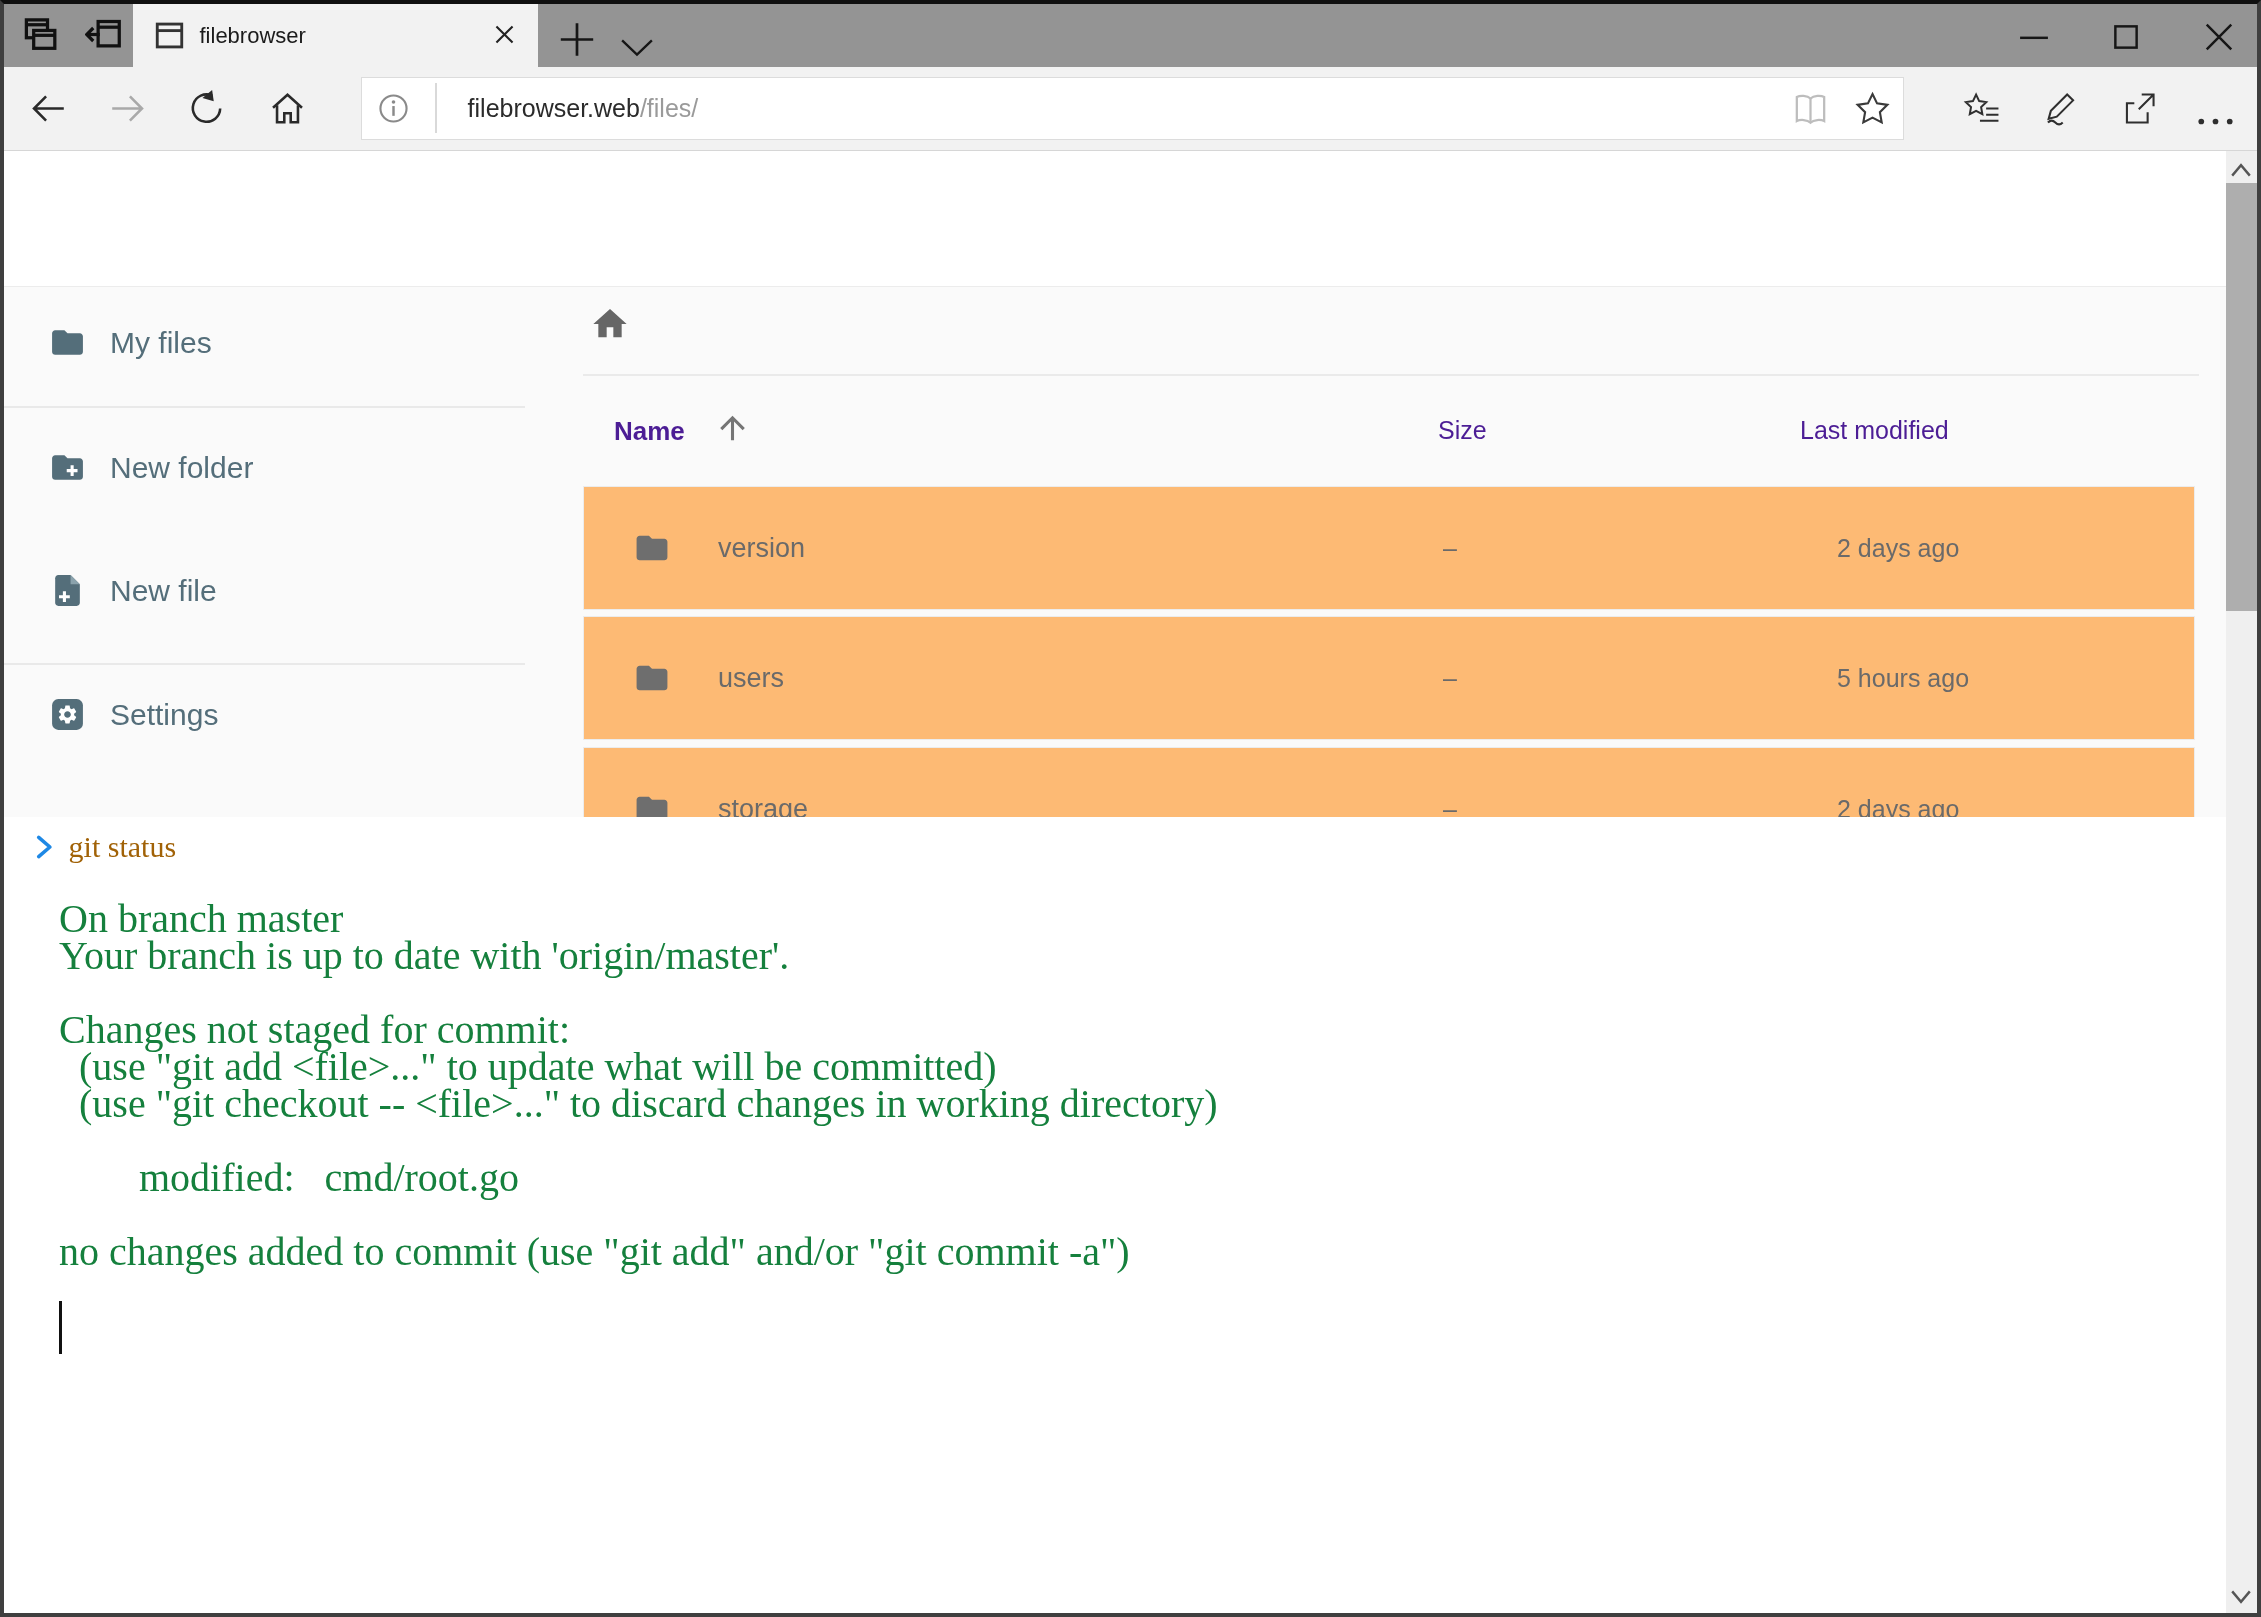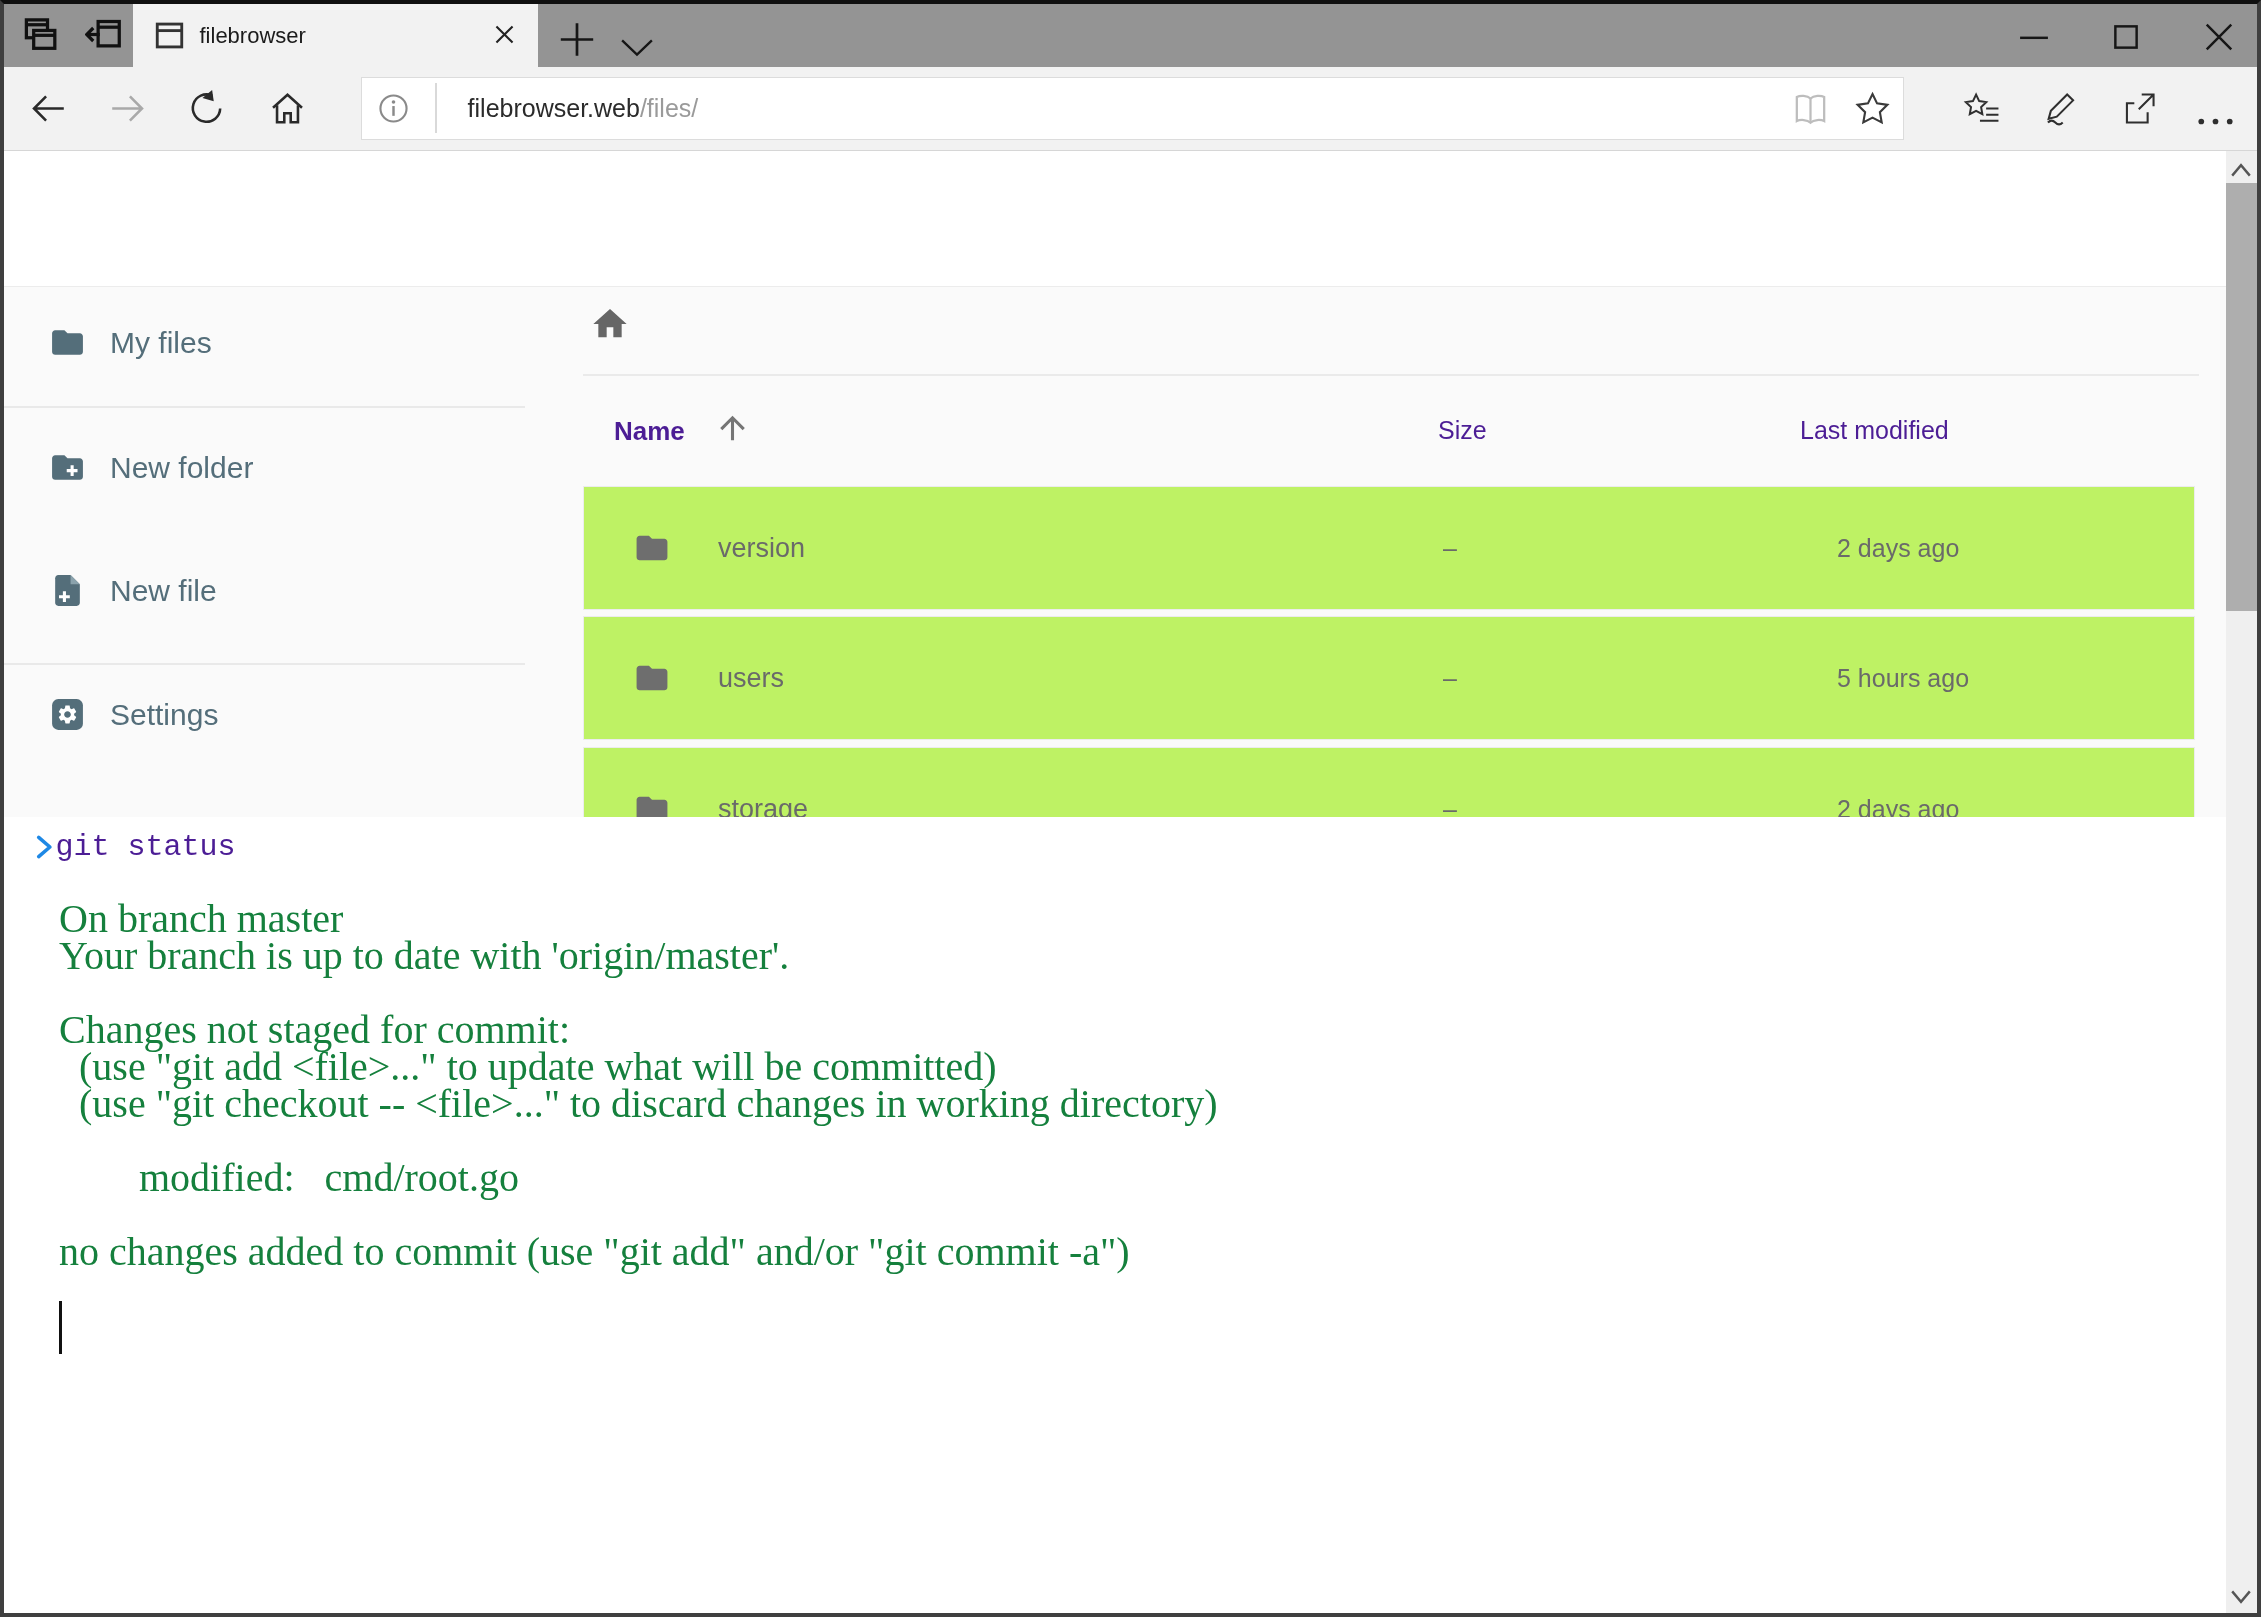--- a/index.html
+++ b/index.html
@@ -40,30 +40,30 @@
   .sidebar { position:absolute; left:0; top:283px; width:521px; height:530px; }
   .side-item { position:absolute; left:0; width:521px; height:89px; display:flex; align-items:center; cursor:pointer; }
   .side-item svg { margin-left:45px; }
   .side-label { font-size:30px; color:#546e7a; margin-left:24px; }
   .side-div { position:absolute; left:0; width:521px; height:1.6px; background:#e9e9e9; }
 
   .main { position:absolute; left:579px; top:283px; width:1616px; }
   .crumb-home { position:absolute; left:7.3px; top:17px; width:40px; height:40px; }
   .main-div { position:absolute; left:0; top:87px; width:1616px; height:1.6px; background:#eaeaea; }
   .col-head { position:absolute; top:129px; font-size:25px; color:#4c1d95; }
-  .row-card { position:absolute; left:0; width:1612px; height:124px; background:#bef264; border:0.8px solid #ececec; }
+  .row-card { position:absolute; left:0; width:1612px; height:124px; background:#fdba74; border:0.8px solid #ececec; }
   .row-name { position:absolute; left:134px; top:50%; transform:translateY(-50%); font-size:27px; color:#6a6a6a; }
   .row-size { position:absolute; left:859px; top:50%; transform:translateY(-50%); font-size:25px; color:#6a6a6a; }
   .row-time { position:absolute; left:1216px; top:50%; transform:translateY(-50%); font-size:25px; color:#6a6a6a;margin-left:37px; }
   .row-icon { position:absolute; left:46px; top:50%; transform:translateY(-50%); }
 
   
   .terminal { position:absolute; left:0; top:813px; width:2222px; height:800px; background:#ffffff; }
   .t-prompt { position:absolute; left:29px; top:13px; display:flex; align-items:center; }
-  .t-cmd { font-family:Liberation Mono, monospace; font-size:30px; color:#4c1d95; }
+  .t-cmd { font-family:Liberation Serif, serif; font-size:30px; color:#a16207; margin-left:13px; }
   .t-out { position:absolute; left:55px; top:83px; font-family:Liberation Serif, serif; font-size:40px; line-height:37px; color:#15803d; white-space:pre; }
   .t-cursor { position:absolute; left:55px; top:484px; width:3.2px; height:53px; background:#111; }
 
   
   .scrollbar { position:absolute; right:0; top:147px; width:31px; height:1466px; background:#efefef; }
   .sb-thumb { position:absolute; left:0; top:32px; width:31px; height:428px; background:#aeaeae; }
   .sb-up, .sb-down { position:absolute; left:3.2px; width:24px; height:18px; }
   .sb-up { top:9.7px; } .sb-down { bottom:11.3px; }
 </style>
 </head>

